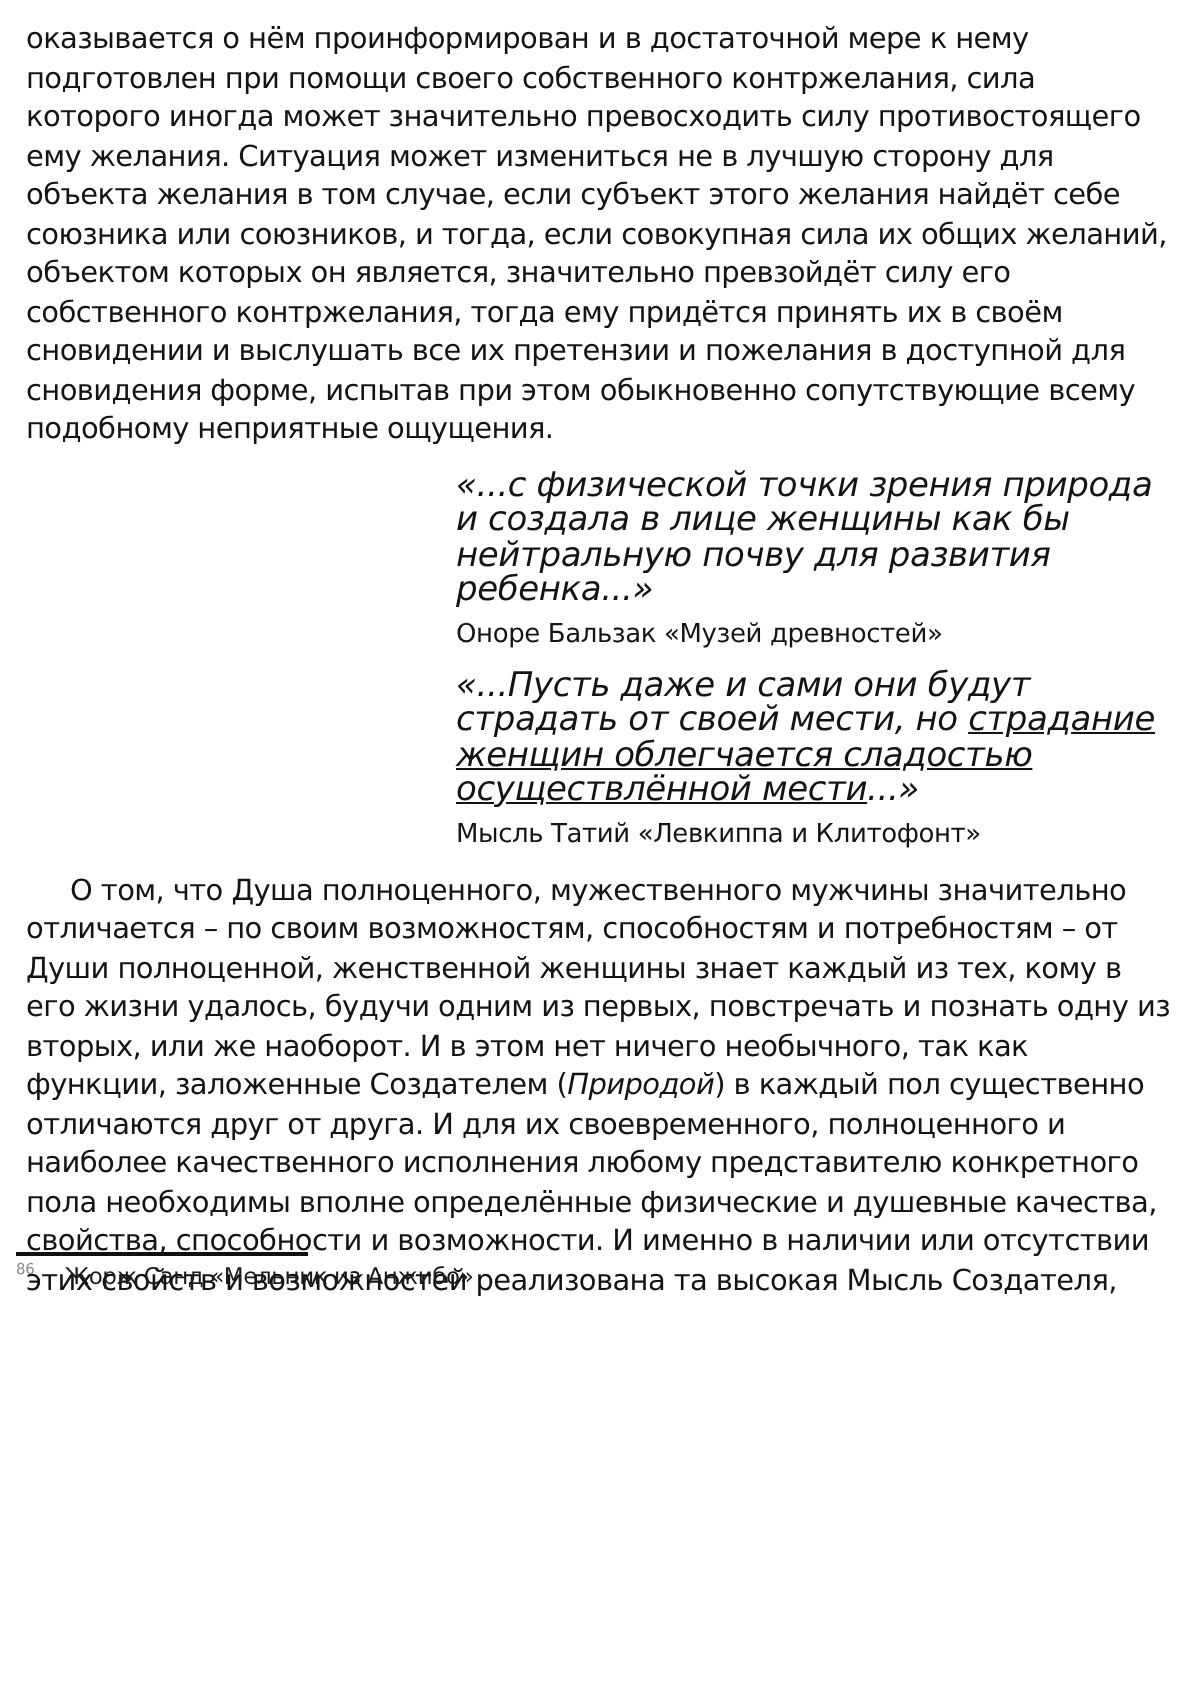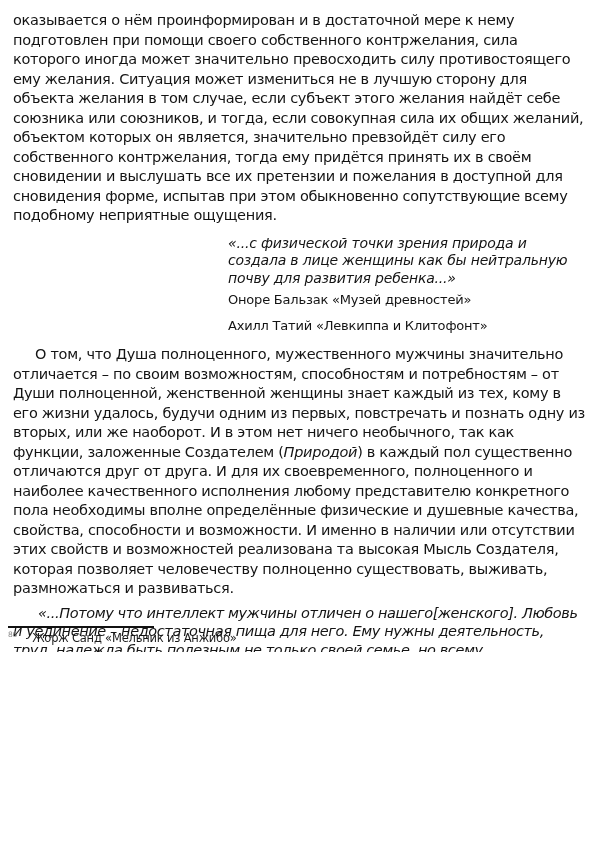--- a/index.html
+++ b/index.html
@@ -47,21 +47,21 @@
     width: 358px;
     margin-left: auto;
     margin-right: 0;
     margin-top: 9px;
   }
   .epigraph { margin-top: 9px; }
   .epigraph:first-child { margin-top: 0; }
   .epi-text {
     margin: 0;
     font-style: italic;
-    font-size: 14px;
+    font-size: 17px;
     line-height: 17.5px;
     letter-spacing: -0.2px;
   }
   .epi-attr {
     margin: 4px 0 0 0;
     font-size: 13px;
     line-height: 17px;
     letter-spacing: -0.2px;
   }
   .underline { text-decoration: underline; }
@@ -109,21 +109,22 @@
 
   <div class="epigraphs">
 
     <div class="epigraph">
       <p class="epi-text">«...с физической точки зрения природа и создала в лице женщины как бы нейтральную почву для развития ребенка...»</p>
       <p class="epi-attr">Оноре Бальзак «Музей древностей»</p>
     </div>
 
 
     <div class="epigraph">
-      <p class="epi-attr">Ахилл Татий «Левкиппа и Клитофонт»</p>
+      <p class="epi-text"><span>«...Пусть даже и сами они будут страдать от своей мести, но </span><span class="underline">страдание женщин облегчается сладостью осуществлённой мести</span><span>...»</span></p>
+      <p class="epi-attr">Мысль Татий «Левкиппа и Клитофонт»</p>
     </div>
 
   </div>
 
   <p class="body-par indent"><span>О том, что Душа полноценного, мужественного мужчины значительно отличается – по своим возможностям, способностям и потребностям – от Души полноценной, женственной женщины знает каждый из тех, кому в его жизни удалось, будучи одним из первых, повстречать и познать одну из вторых, или же наоборот. И в этом нет ничего необычного, так как функции, заложенные Создателем (</span><em>Природой</em><span>) в каждый пол существенно отличаются друг от друга. И для их своевременного, полноценного и наиболее качественного исполнения любому представителю конкретного пола необходимы вполне определённые физические и душевные качества, свойства, способности и возможности. И именно в наличии или отсутствии этих свойств и возможностей реализована та высокая Мысль Создателя, которая позволяет человечеству полноценно существовать, выживать, размножаться и развиваться.</span></p>
 
   <p class="closing-quote"><span>«...Потому что интеллект мужчины отличен о нашего[женского]. Любовь и уединение – недостаточная пища для него. Ему нужны деятельность, труд, надежда быть полезным не только своей семье, но всему человечеству...»</span></p>
 
   <div class="footnote">
     <div class="footnote-rule"></div>

